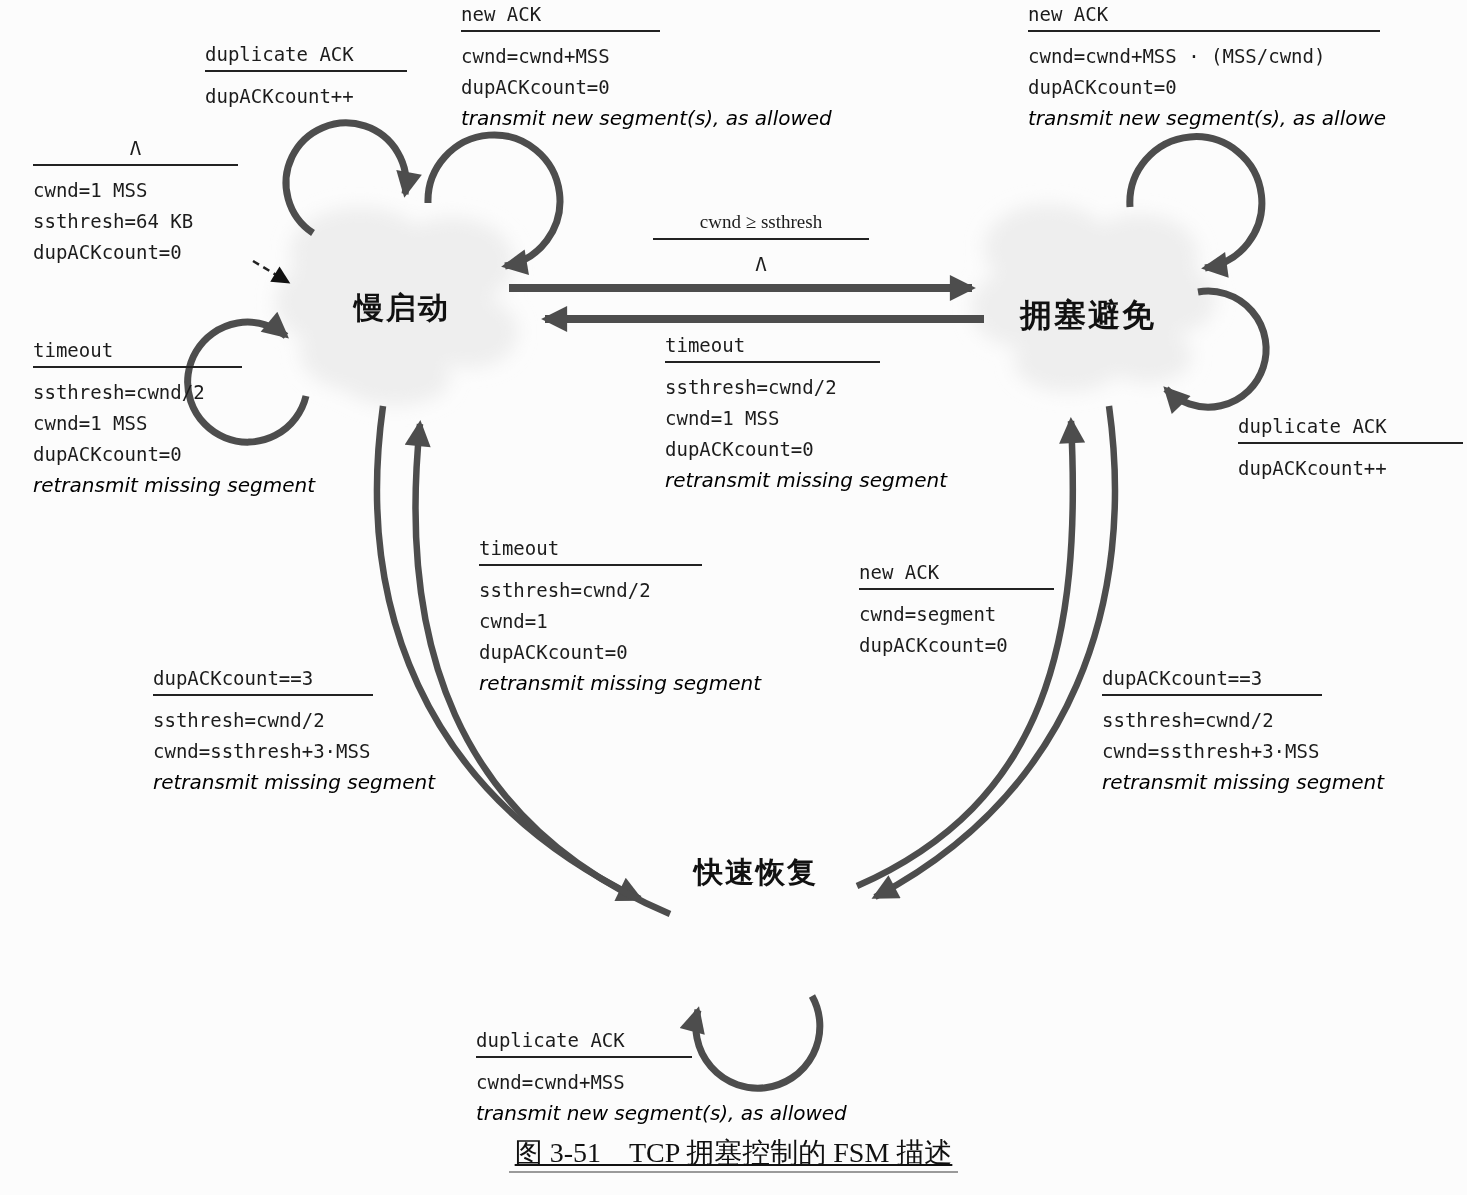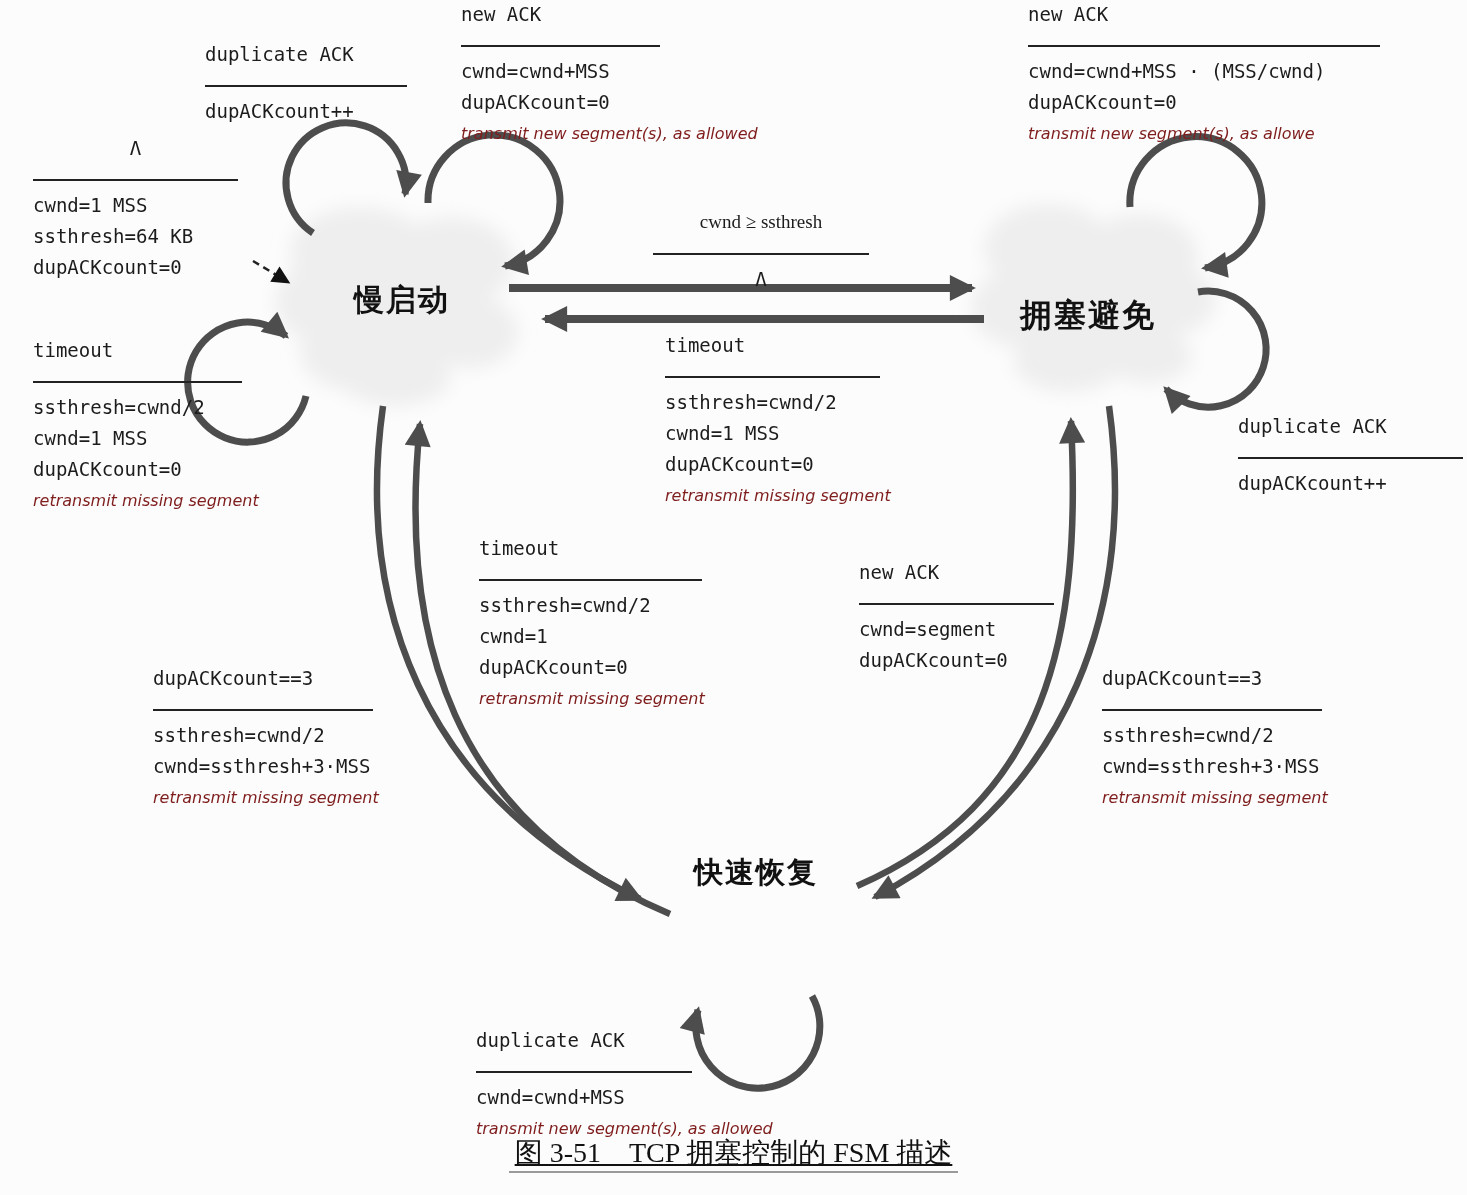--- a/index.html
+++ b/index.html
@@ -18,28 +18,28 @@
   svg.art .dash{stroke:#222;stroke-width:2.5;stroke-dasharray:7 5;}
   svg.art marker path{fill:var(--arrow);}
   svg.art marker.dk path{fill:#111;}
   .cloudtxt{
     position:absolute; text-align:center; font-weight:bold; color:#111;
     font-family:"Liberation Sans", sans-serif; letter-spacing:2px;
   }
   .lbl{position:absolute;}
   .lbl .t{
     font-size:19px; line-height:24px; white-space:nowrap;
-    padding-bottom:19px; border-bottom:2px solid #222; margin-bottom:9px;
+    padding-bottom:4px; border-bottom:2px solid #222; margin-bottom:9px;
   }
   .lbl .t.center{text-align:center;}
   .lbl .ln{font-size:19px; line-height:31px; white-space:nowrap;}
   .lbl .ln.center{text-align:center;}
   .lbl .act{
     font-family:"DejaVu Sans", sans-serif; font-style:italic;
-    font-size:16px; line-height:31px; white-space:nowrap; color:#7f1d1d;
+    font-size:20px; line-height:31px; white-space:nowrap; color:#000000;
   }
   .caption{
     position:absolute; left:0; top:1134px; width:1467px; text-align:center;
     font-family:"Liberation Serif", serif; font-size:28px; color:#111;
   }
   .caption span{border-bottom:2px solid #9a9a9a; padding:0 6px 3px 6px;text-decoration:underline;}
 </style>
 </head>
 <body>
 
@@ -88,21 +88,21 @@
     <path class="stroke hline" d="M 984 319 L 545 319" marker-end="url(#ah)"></path>
 
     <path class="stroke curve" d="M 383 406 C 356 600 418 792 640 899" marker-end="url(#ah)"></path>
     <path class="stroke curve" d="M 670 914 C 452 822 398 638 420 424" marker-end="url(#ah)"></path>
     <path class="stroke curve" d="M 1109 406 C 1136 600 1074 792 875 897" marker-end="url(#ah)"></path>
     <path class="stroke curve" d="M 857 886 C 1048 802 1082 638 1071 421" marker-end="url(#ah)"></path>
 
     <path class="stroke dash" d="M 253 261 L 288 282" marker-end="url(#ahd)"></path>
   </svg>
 
-  <div class="cloudtxt" style="left:342px;top:280px;width:120px;font-size:30px;">慢启动</div>
+  <div class="cloudtxt" style="left:342px;top:288px;width:120px;font-size:30px;">慢启动</div>
   <div class="cloudtxt" style="left:1008px;top:294px;width:160px;font-size:32px;">拥塞避免</div>
   <div class="cloudtxt" style="left:676px;top:853px;width:160px;font-size:29px;">快速恢复</div>
 
   <div class="lbl" style="left:33px;top:136px;">
     <div class="t center" style="width:205px;">Λ</div>
     <div class="ln">cwnd=1 MSS</div>
     <div class="ln">ssthresh=64 KB</div>
     <div class="ln">dupACKcount=0</div>
   </div>
 

